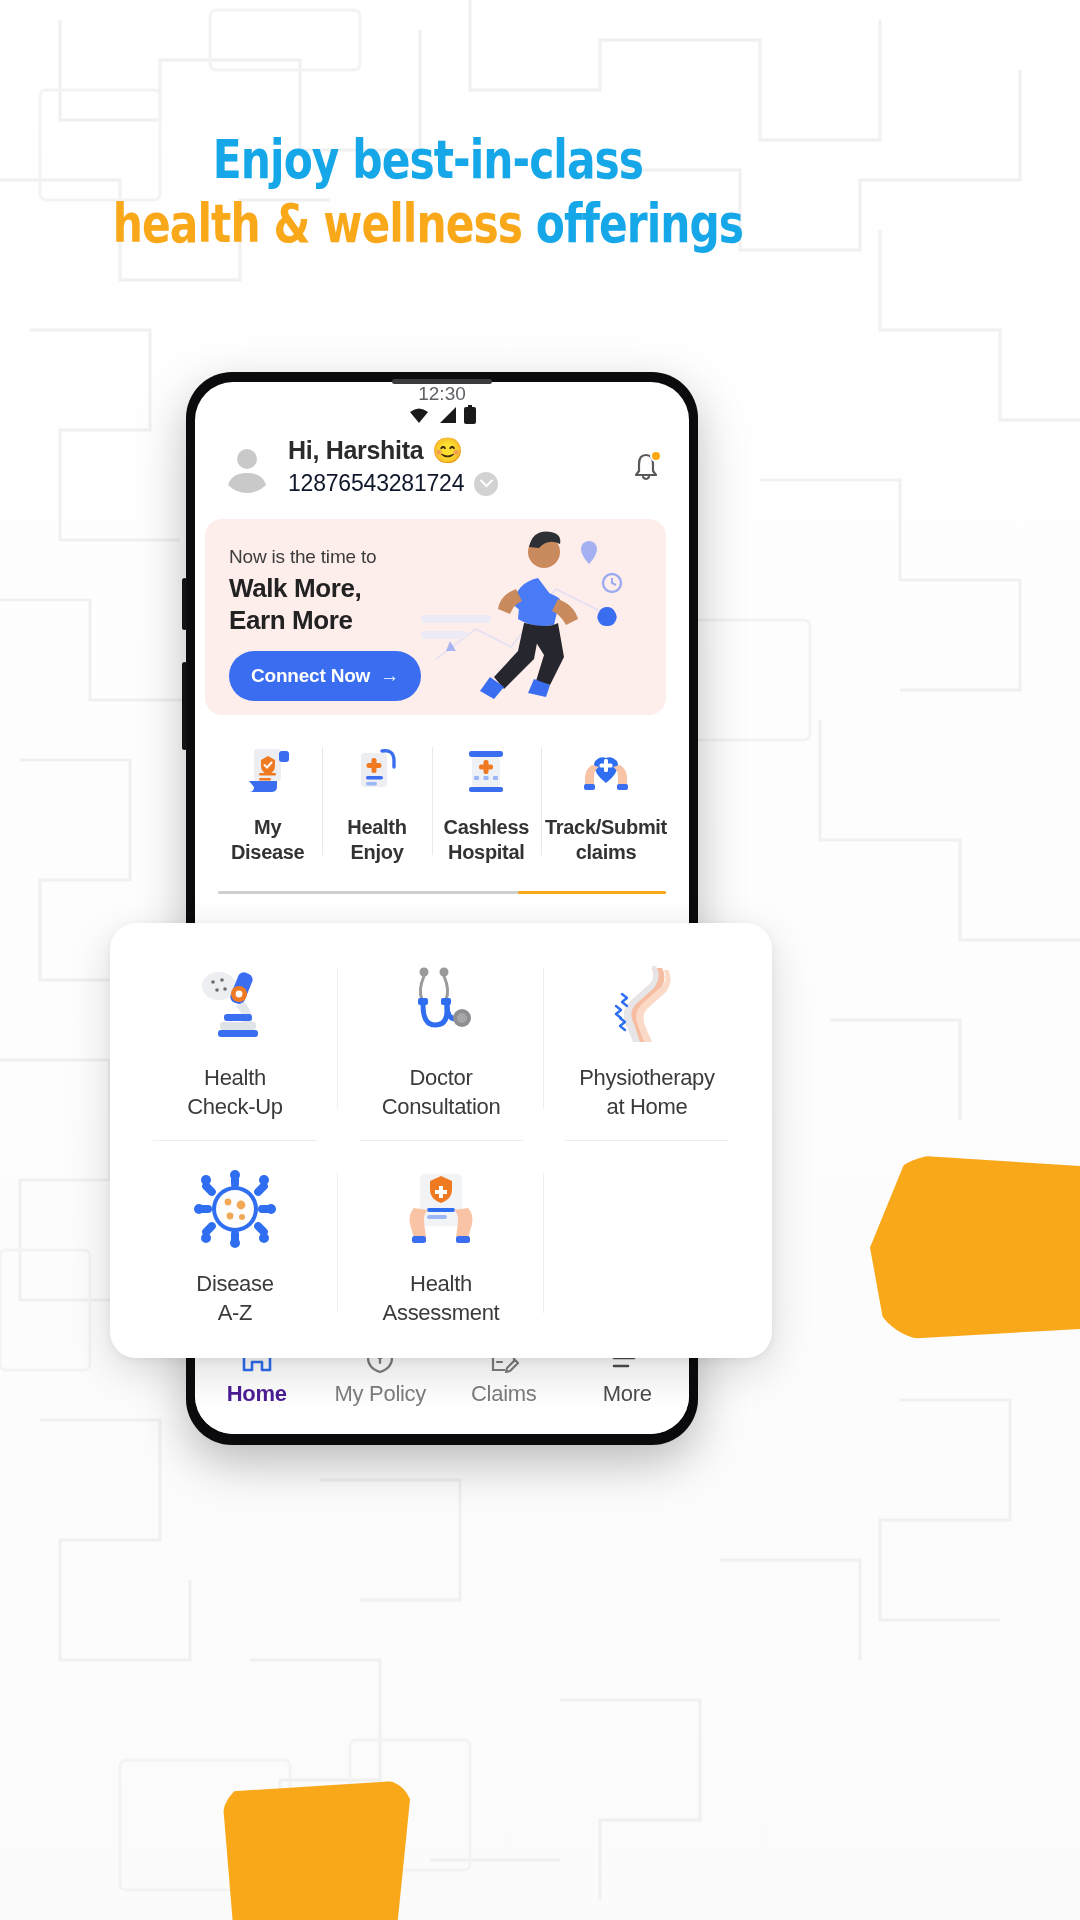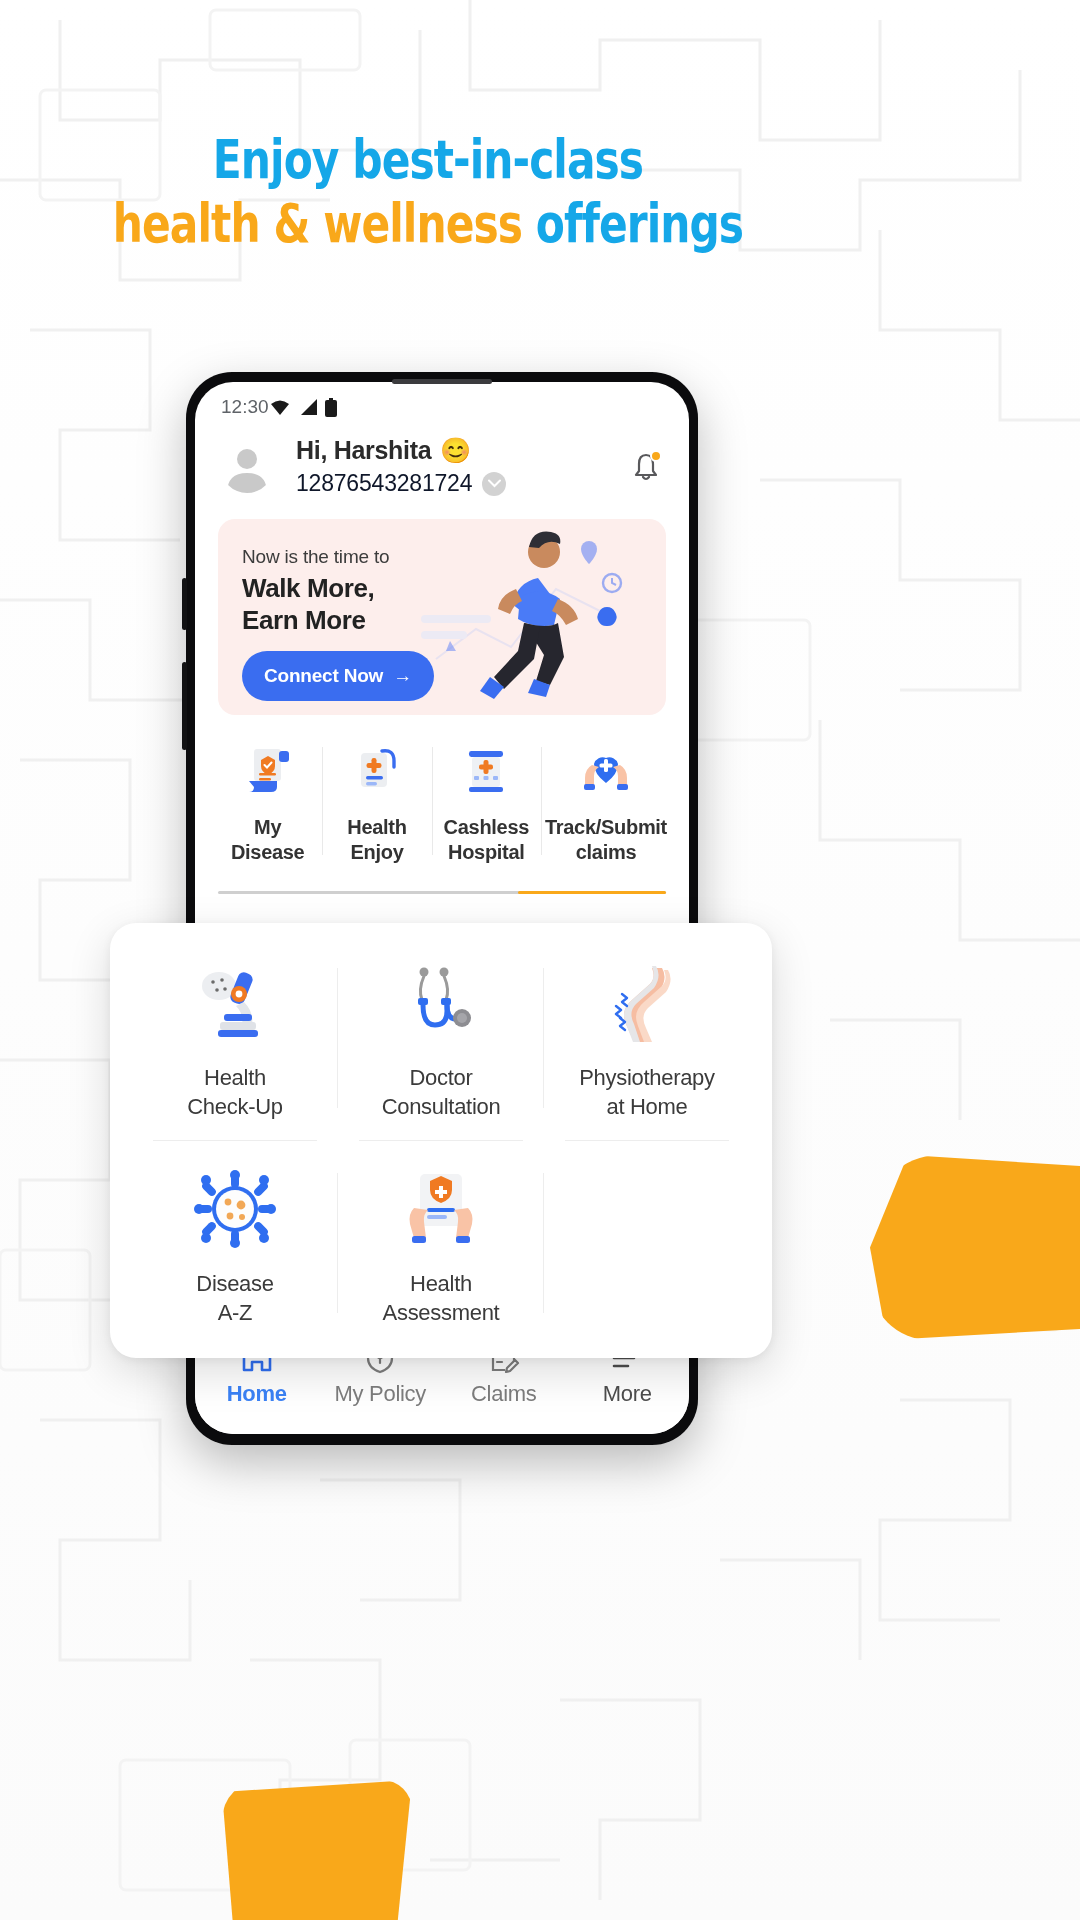--- a/index.html
+++ b/index.html
@@ -73,36 +73,37 @@
     width: 100%; height: 100%;
     background: #ffffff;
     border-radius: 38px;
     overflow: hidden;
     position: relative;
   }
 
   
   #status-bar {
     height: 42px; display: flex; align-items: center;
-    justify-content: flex-start;
+    justify-content: flex-end;
     padding: 8px 26px 0 26px;
+    flex-direction: column;
   }
   #status-time { font-size: 19px; color: #5f6368; font-weight: 500; }
   #status-icons { display: flex; align-items: center; gap: 7px; }
 
   
   #greeting-row {
     display: flex; align-items: center;
     padding: 12px 26px 0 26px; gap: 15px;
   }
   #avatar {
     width: 52px; height: 52px; border-radius: 50%;
     background: #ffffff; position: relative; overflow: hidden; flex: none;
   }
-  #greeting-text { flex: 1; margin-left: 8px; }
+  #greeting-text { flex: 1; }
   #greet-line1 {
     font-size: 25px; font-weight: bold; color: #2b2b2b;
     display: flex; align-items: center; gap: 9px; letter-spacing: -0.3px;
   }
   #greet-emoji { font-size: 25px; line-height: 1; }
   #greet-line2 {
     margin-top: 5px; font-size: 23px; color: #0f172a;
     display: flex; align-items: center; gap: 10px; letter-spacing: -0.2px;
   }
   #policy-chevron {
@@ -110,21 +111,21 @@
     background: #d2d2d2; display: flex; align-items: center; justify-content: center;
   }
   #bell-wrap { position: relative; width: 34px; height: 34px; flex: none; }
   #bell-dot {
     position: absolute; right: 1px; top: 0px; width: 12px; height: 12px;
     border-radius: 50%; background: #f9a81a; border: 2px solid #fff;
   }
 
   
   #promo {
-    margin: 22px 23px 0 23px;
+    margin: 22px 23px 0 10px;
     background: #fdeeec;
     border-radius: 17px;
     height: 196px;
     position: relative;
     overflow: hidden;
   }
   #promo-left { padding: 27px 0 0 24px; width: 255px; position: relative; z-index: 2; }
   #promo-kicker { font-size: 19px; color: #3c3c3c; letter-spacing: -0.2px; }
   #promo-title {
     margin-top: 4px; font-size: 26px; font-weight: bold; color: #222;
@@ -174,21 +175,21 @@
 
   
   #bottom-nav {
     position: absolute; left: 0; right: 0; bottom: 0; height: 108px;
     background: rgba(255,255,255,0.96);
     display: flex; align-items: center; padding-bottom: 14px;
   }
   .nav-item { flex: 1; text-align: center; }
   .nav-icon { height: 36px; display: flex; align-items: center; justify-content: center; }
   .nav-label { margin-top: 5px; font-size: 22px; color: #7d7d7d; letter-spacing: -0.3px; }
-  .nav-item.active .nav-label { color: #3b82f6; font-weight: bold; }
+  .nav-item.active .nav-label { color: #4c1d95; font-weight: bold; }
   .nav-label.more { color: #4d4d4d; }
 
   
   #services-card {
     position: absolute; left: 110px; top: 923px;
     width: 662px; height: 435px;
     background: #ffffff;
     border-radius: 26px;
     box-shadow: 0 14px 44px rgba(0,0,0,0.14), 0 2px 10px rgba(0,0,0,0.06);
     z-index: 9;

